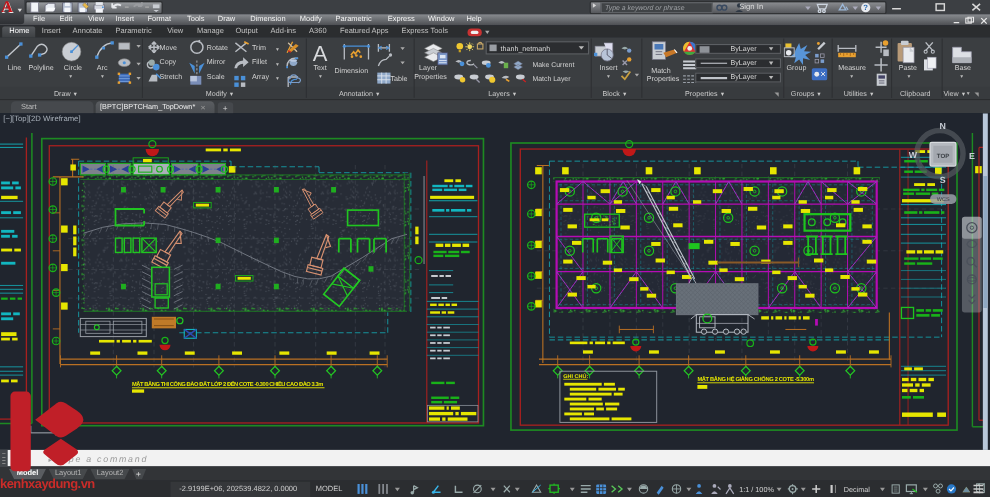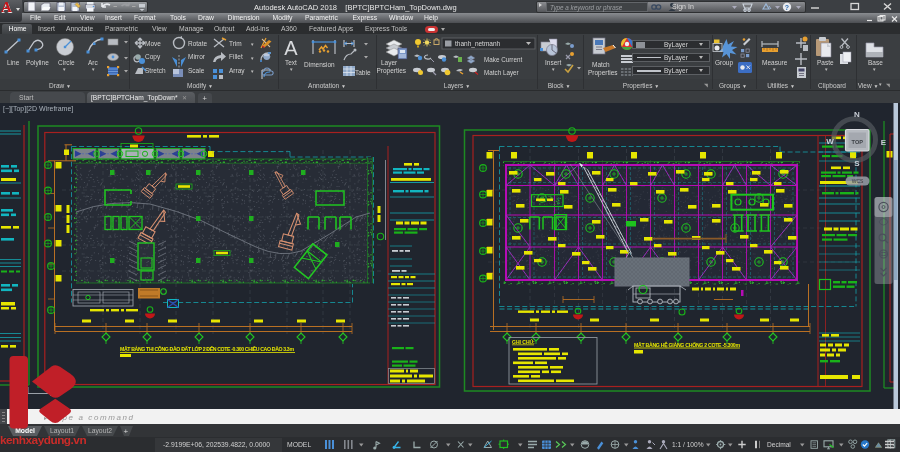--- a/index.html
+++ b/index.html
@@ -20,21 +20,20 @@
       <rect x="62" y="1" width="6.5" height="2.5" fill="#e8ecf2"></rect>
       <rect x="62" y="7" width="6.5" height="3.5" fill="#f4f6fa"></rect>
       <circle cx="68.5" cy="5.5" r="0.8" fill="#4a90d8"></circle>
 <path d="M77 6 q3.5 -4.5 8 -2 M77 6 l0 -4 M77 6 l4 0" stroke="#e8eaee" stroke-width="1.6" fill="none"></path>
 <path d="M88.5 5.5 l3.5 0" stroke="#aaa" stroke-width="1"></path>
 <path d="M104 4.5 q-3.5 -3 -7.5 0.5 M104 4.5 l0 -3.5 M104 4.5 l-3.5 0" stroke="#9a9ca0" stroke-width="1.6" fill="none"></path>
 <path d="M107 5.5 l3.5 0" stroke="#aaa" stroke-width="1"></path>
 <rect x="114" y="3" width="6" height="3.5" fill="#c8ccd2"></rect>
       <path d="M114.5 8 l2.5 2 l2.5 -2 Z" fill="#c8ccd2"></path>
 </svg>
-    <div style="position:absolute;left:254px;top:2.5px;font-size:7.5px;color:#e8e8e8;white-space:nowrap;">Autodesk AutoCAD 2018&nbsp;&nbsp;&nbsp; [BPTC]BPTCHam_TopDown.dwg</div>
     <div class="abs" style="left:536px;top:0.5px;width:270px;height:12px;background:linear-gradient(#8b8d91,#55575b);border-radius:2px;border:1px solid #2e3032"></div>
     <div class="abs" style="left:539px;top:3px;width:0;height:0;border-top:2.8px solid transparent;border-bottom:2.8px solid transparent;border-left:3.5px solid #d8d8d8"></div>
     <div class="abs" style="left:546px;top:2px;width:102px;height:9.5px;background:#404346;border:1px solid #63666a">
       <span style="position:absolute;left:3px;top:1px;font-size:6.3px;font-style:italic;color:#9da0a4">Type a keyword or phrase</span>
     </div>
     <svg class="abs" style="left:650px;top:2px" width="250" height="10" viewBox="0 0 250 10">
 <circle cx="4" cy="5" r="2.2" fill="none" stroke="#3a4a60" stroke-width="1.3"></circle>
       <circle cx="8.5" cy="5" r="2.2" fill="none" stroke="#3a4a60" stroke-width="1.3"></circle>
 <circle cx="22" cy="3" r="2" fill="#2e3844"></circle>
       <path d="M18.5 9 q3.5 -4 7 0 Z" fill="#2e3844"></path>

